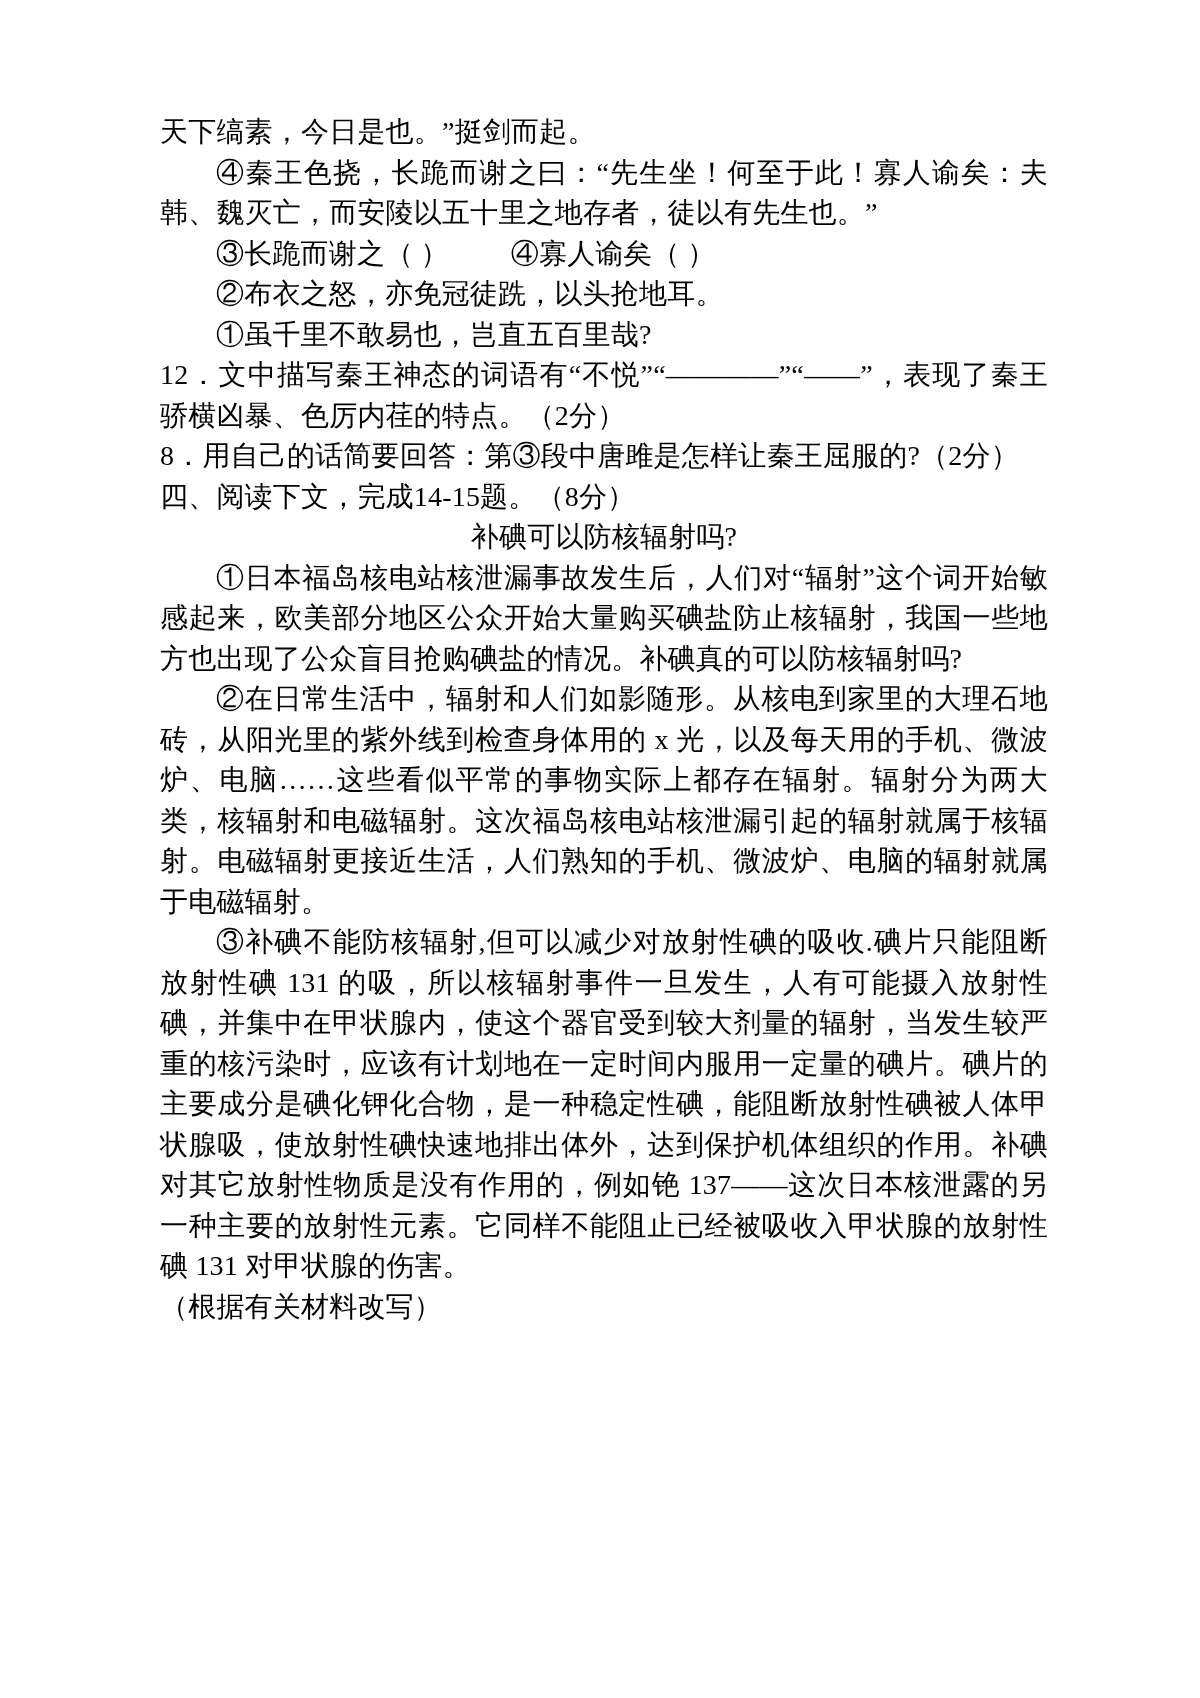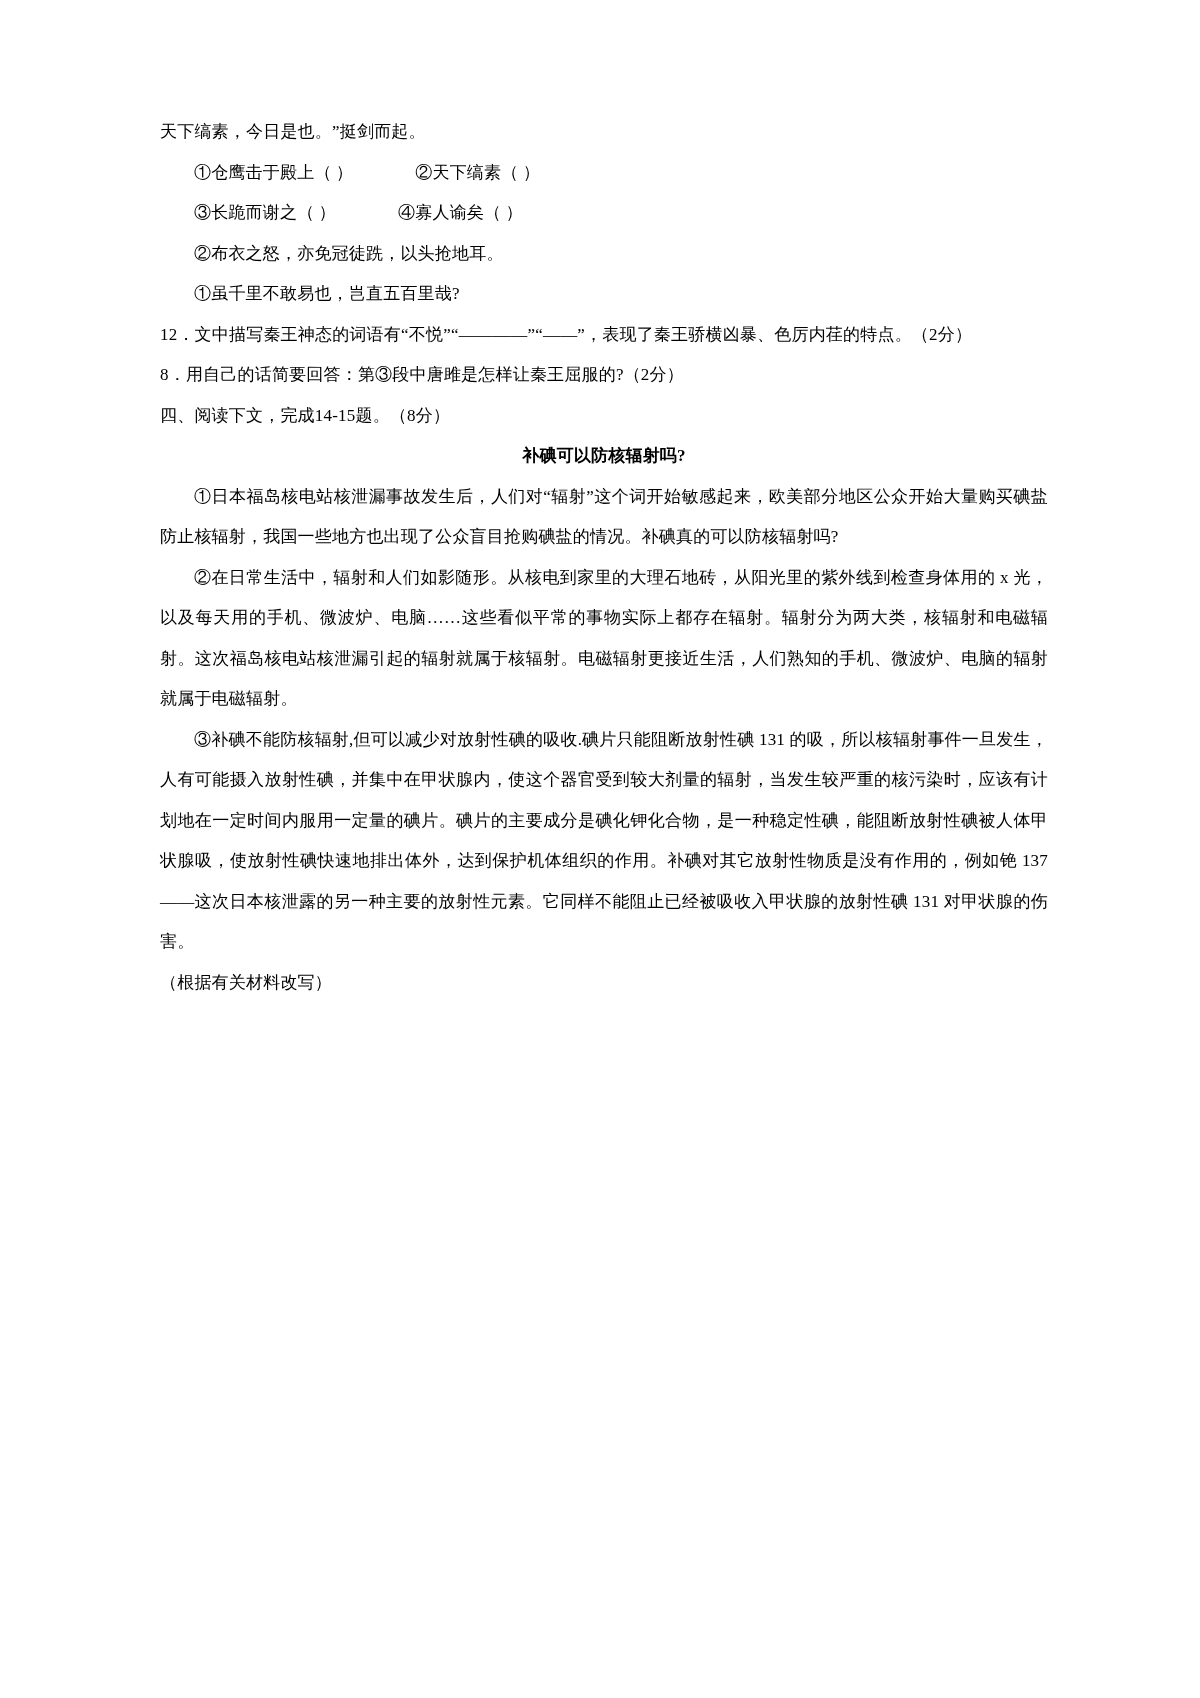--- a/index.html
+++ b/index.html
@@ -14,56 +14,55 @@
     color: #000000;
   }
   .page {
     position: relative;
     width: 1200px;
     height: 1698px;
     box-sizing: border-box;
     padding: 112px 152px 60px 160px;
   }
   .doc {
-    font-size: 17px;
+    font-size: 28px;
     line-height: 40.5px;
     letter-spacing: 0.2px;
     text-align: justify;
     text-justify: inter-ideograph;
   }
   p {
     margin: 0;
   }
   .indent1 { text-indent: 2em; }
   .center {
     text-align: center;
     text-indent: 0;
-    font-weight: bold;
   }
   .right {
     text-align: left;
     text-indent: 0;
   }
   .numbered {
     text-indent: 0;
   }
   .tabgap { display: inline-block; width: 62px; }
   .sec-title { text-indent: 0; }
 </style>
 </head>
 <body>
 
 <div class="page">
   <div class="doc">
 
     <p class="numbered">天下缟素，今日是也。”挺剑而起。</p>
 
+    <p class="indent1">④秦王色挠，长跪而谢之曰：“先生坐！何至于此！寡人谕矣：夫韩、魏灭亡，而安陵以五十里之地存者，徒以有先生也。”</p>
 
 
-    <p class="indent1"><span>①仓鹰击于殿上（        ）</span><span class="tabgap"></span><span>②天下缟素（        ）</span></p>
 
     <p class="indent1"><span>③长跪而谢之（        ）</span><span class="tabgap"></span><span>④寡人谕矣（        ）</span></p>
 
 
     <p class="indent1">②布衣之怒，亦免冠徒跣，以头抢地耳。</p>
 
     <p class="indent1">①虽千里不敢易也，岂直五百里哉?</p>
 
     <p class="numbered">12．文中描写秦王神态的词语有“不悦”“————”“——”，表现了秦王骄横凶暴、色厉内荏的特点。（2分）</p>
 

